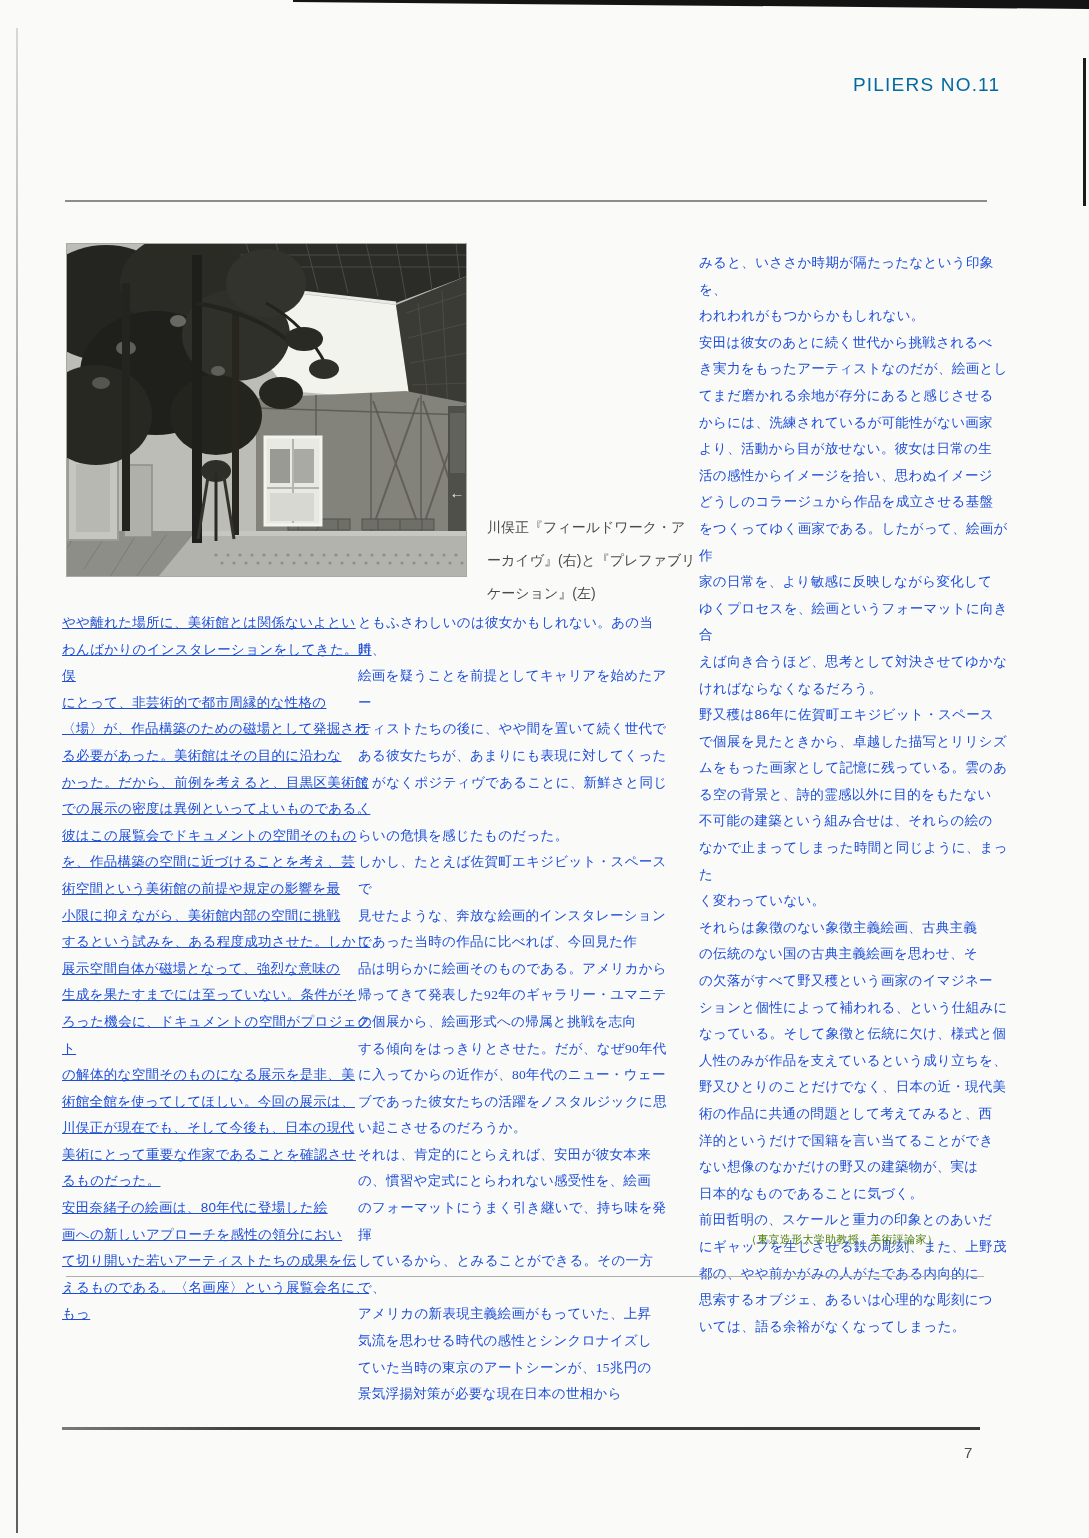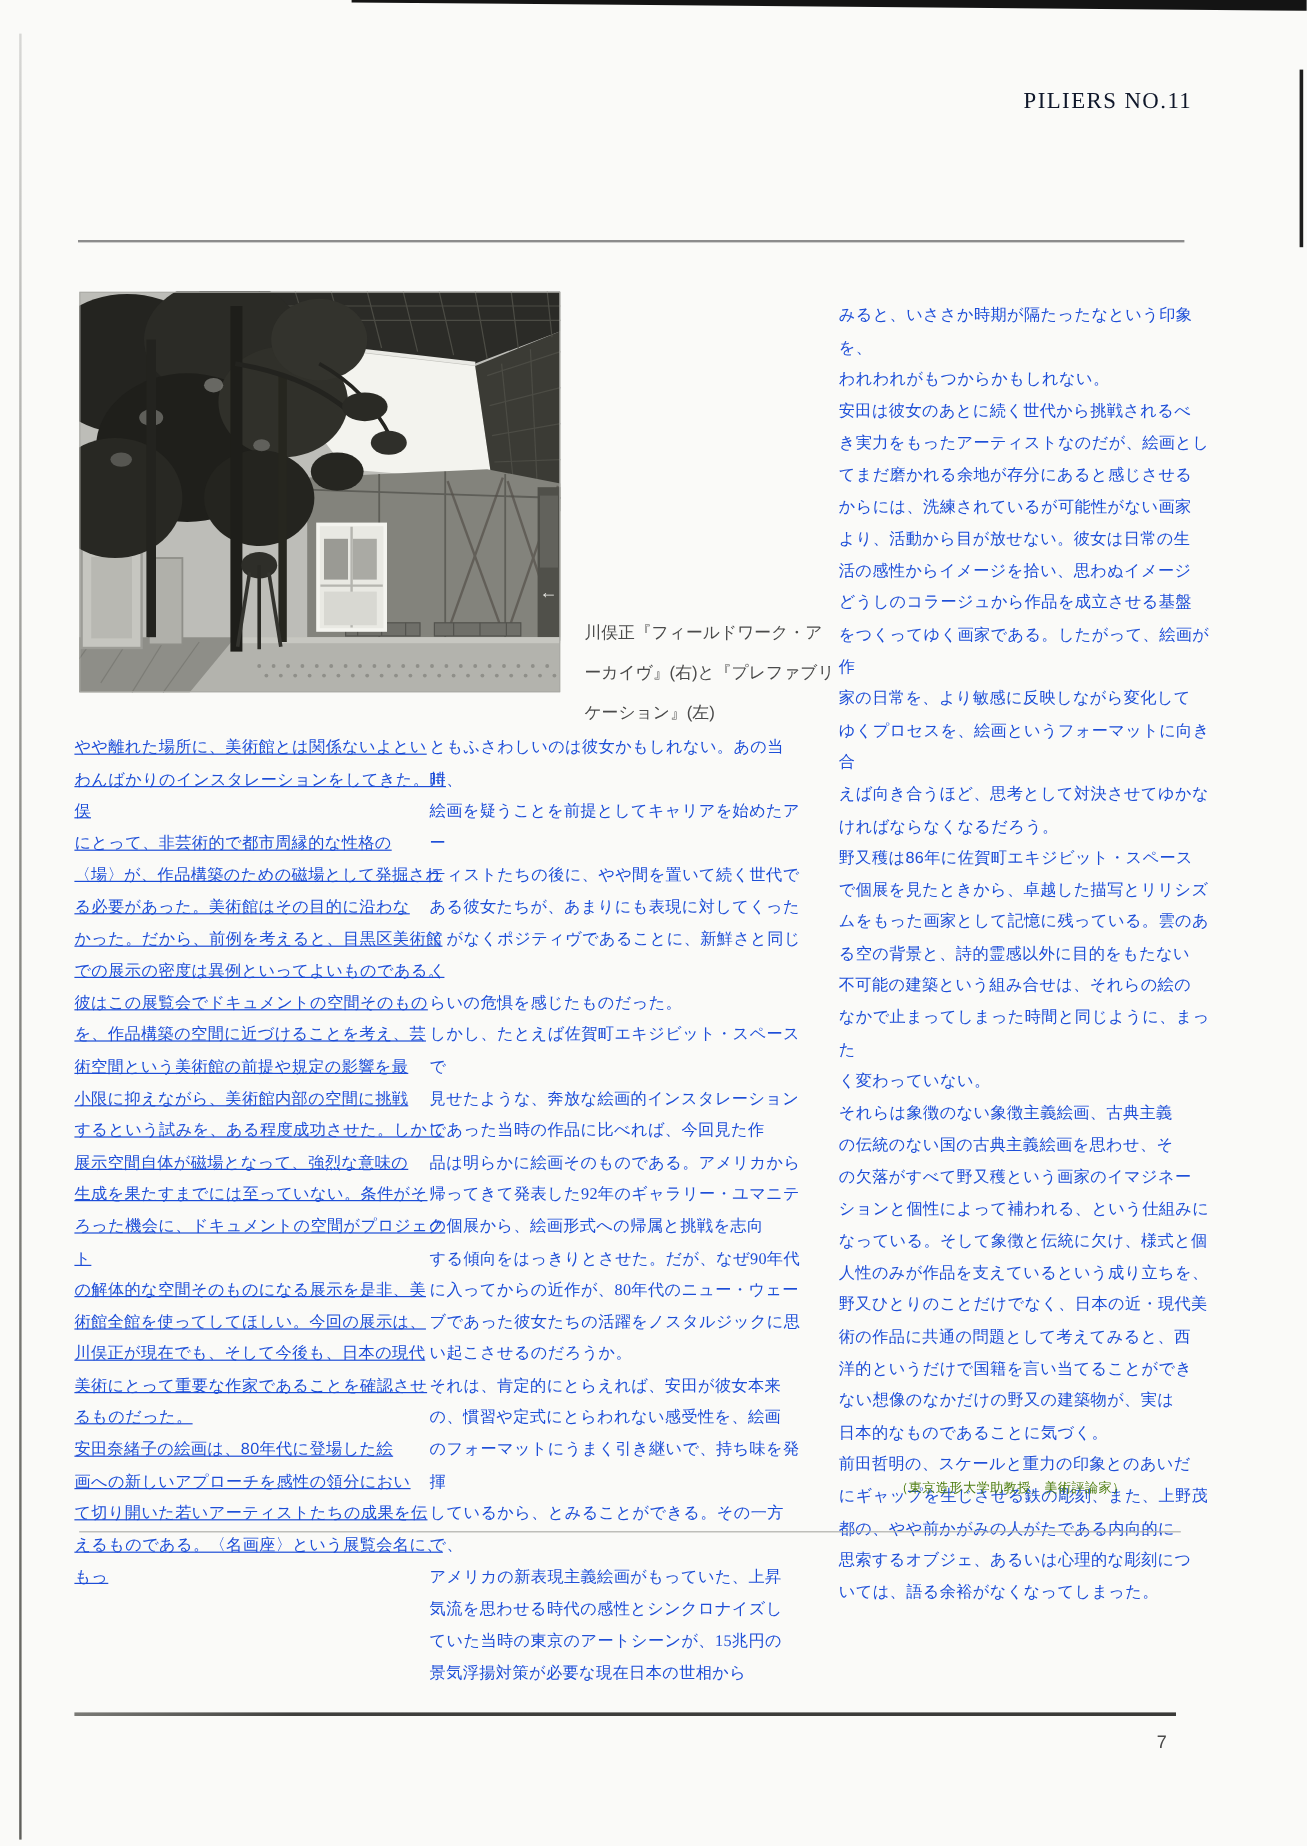--- a/index.html
+++ b/index.html
@@ -7,21 +7,21 @@
     width:1089px;height:1538px;position:relative;overflow:hidden;
     background:#fafaf8;
     font-family:"Liberation Sans","DejaVu Sans",sans-serif;
   }
   .abs{position:absolute;}
   
   #scan-left{left:16px;top:28px;width:2px;height:1505px;
     background:linear-gradient(180deg,#cccccac0,#8e8e8a 45%,#5f5f5b);}
   #scan-right{left:1083px;top:58px;width:3px;height:148px;background:#1c1c1c;}
   
-  #header-title{left:853px;top:74px;font-size:19px;letter-spacing:1.2px;color:#0f172a;font-family:Liberation Serif, serif;}
+  #header-title{left:853px;top:74px;font-size:19px;letter-spacing:1.2px;color:#0369a1;}
   #rule-top{left:65px;top:200px;width:922px;height:2px;background:#8c8c8c;}
   
   #photo{left:66px;top:243px;width:401px;height:334px;}
   #photo-caption{left:487px;top:511px;width:225px;font-size:14px;line-height:33px;
     color:#4a4a4a;white-space:pre-line;}
   
   .jp-col{color:#1d4ed8;white-space:pre-line;font-size:13.5px;line-height:26.6px;
     letter-spacing:0.3px;}
   #col1{left:62px;top:610px;width:318px;text-decoration:underline;}
   #col2{left:358px;top:610px;width:318px;font-family:Liberation Serif, serif;}

